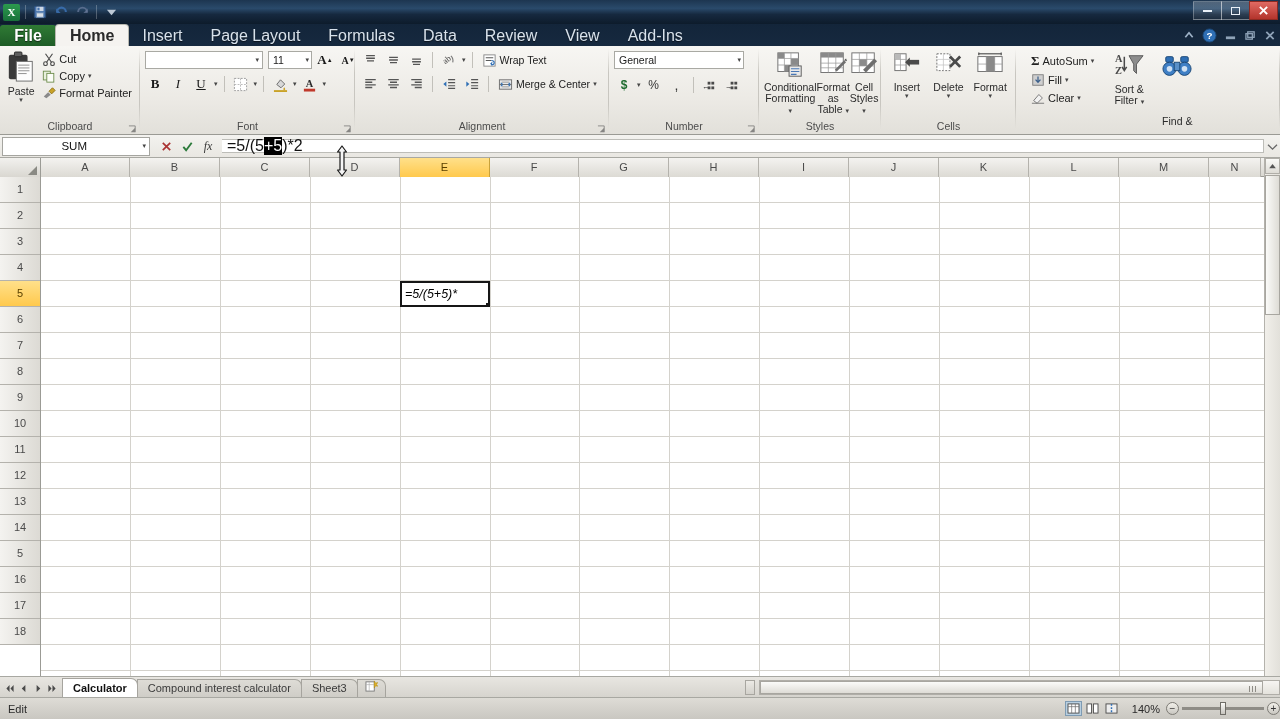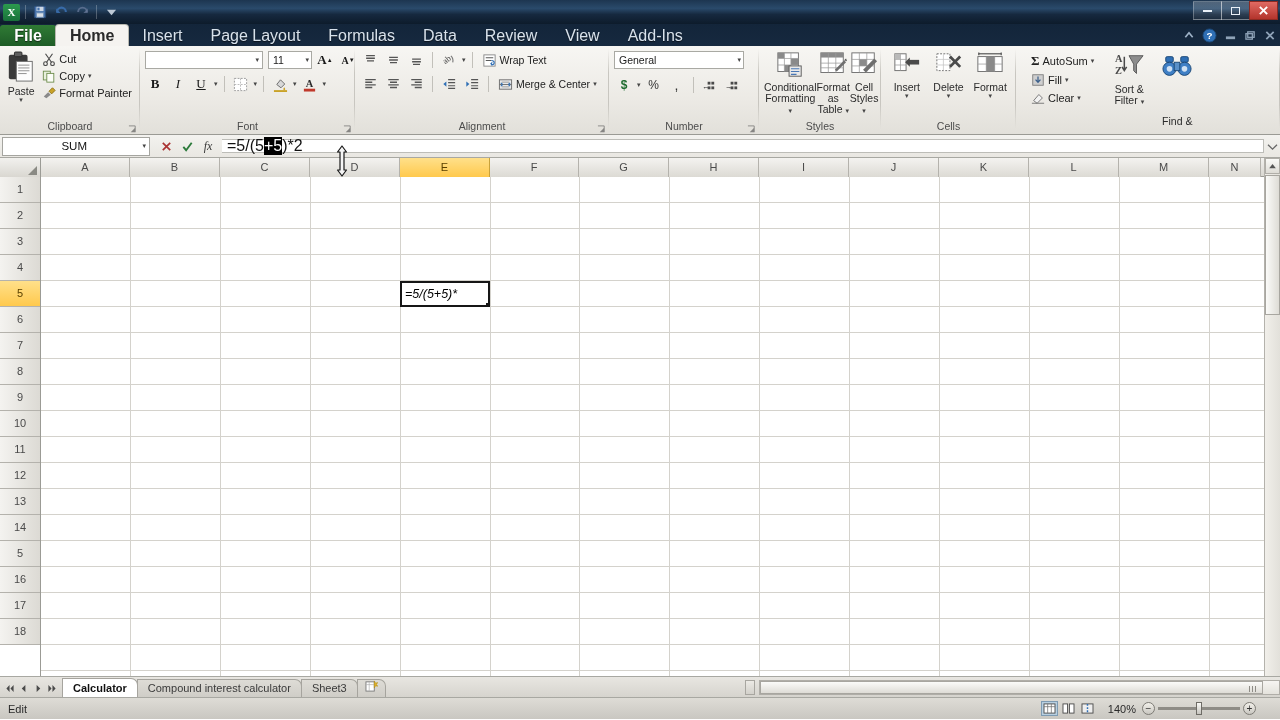--- a/index.html
+++ b/index.html
@@ -256,21 +256,21 @@
   }
 
   .statusbar {
     height: 22px; display: flex; align-items: center;
     background: linear-gradient(to bottom, #dedcd6, #c9c7c1);
     border-top: 1px solid #a8a8a2;
     font-size: 11px; color: #2a2a2a; position: relative;
   }
   .status-mode { padding-left: 8px; }
   .status-right {
-    position: absolute; right: 24px; display: flex; align-items: center; gap: 6px;
+    position: absolute; right: 0; display: flex; align-items: center; gap: 6px;
   }
   .viewbtns { display: flex; gap: 2px; align-items:center; }
   .vbtn { width: 17px; height: 15px; display: flex; align-items: center; justify-content: center; }
   .vbtn.on { background: #b8cfe0; border: 1px solid #7e9bb3; }
   .zoomlbl { min-width: 34px; text-align: right; font-size: 11px; }
   .zslider { display: flex; align-items: center; gap: 3px; }
   .zbtn {
     width: 13px; height: 13px; border-radius: 50%;
     background: linear-gradient(to bottom,#f2f0ea,#c9c7c1); border: 1px solid #7d7b75;
     display:flex; align-items:center; justify-content:center; font-size:10px; line-height:1; color:#333;

